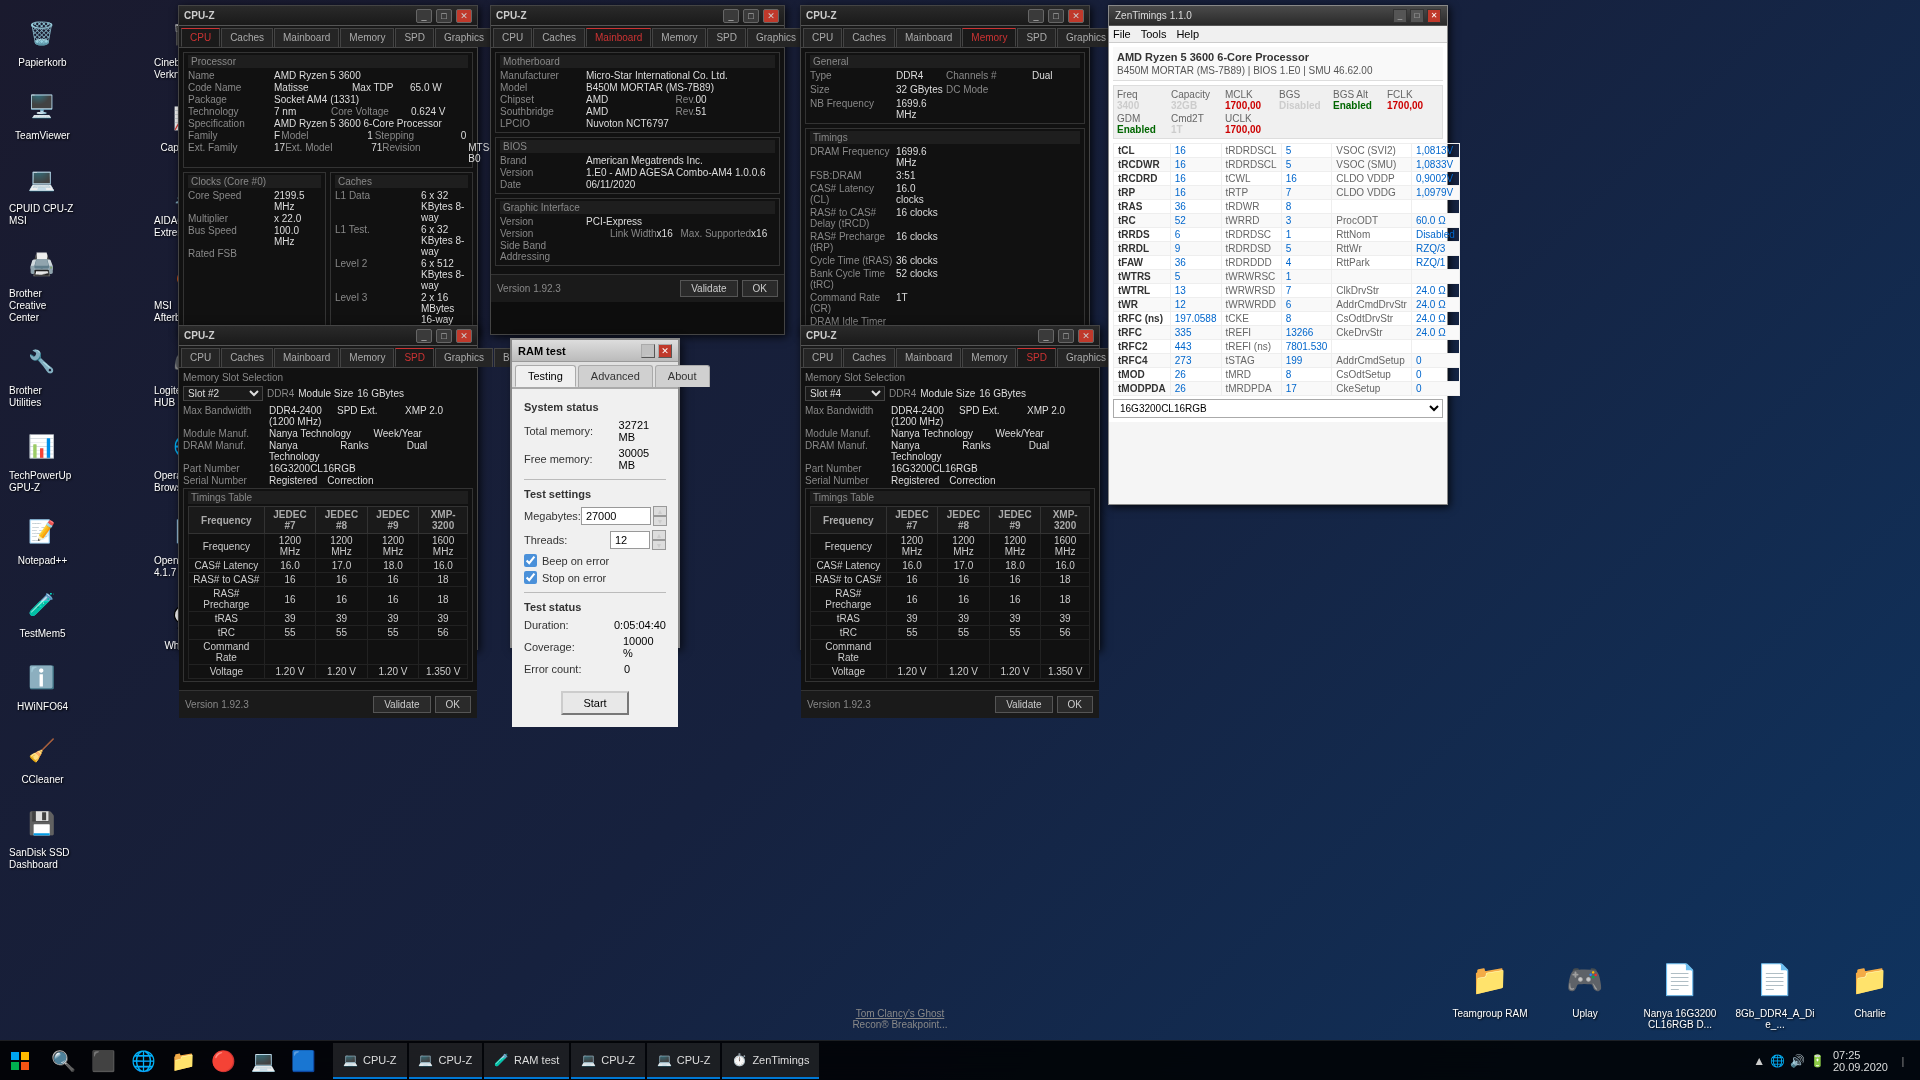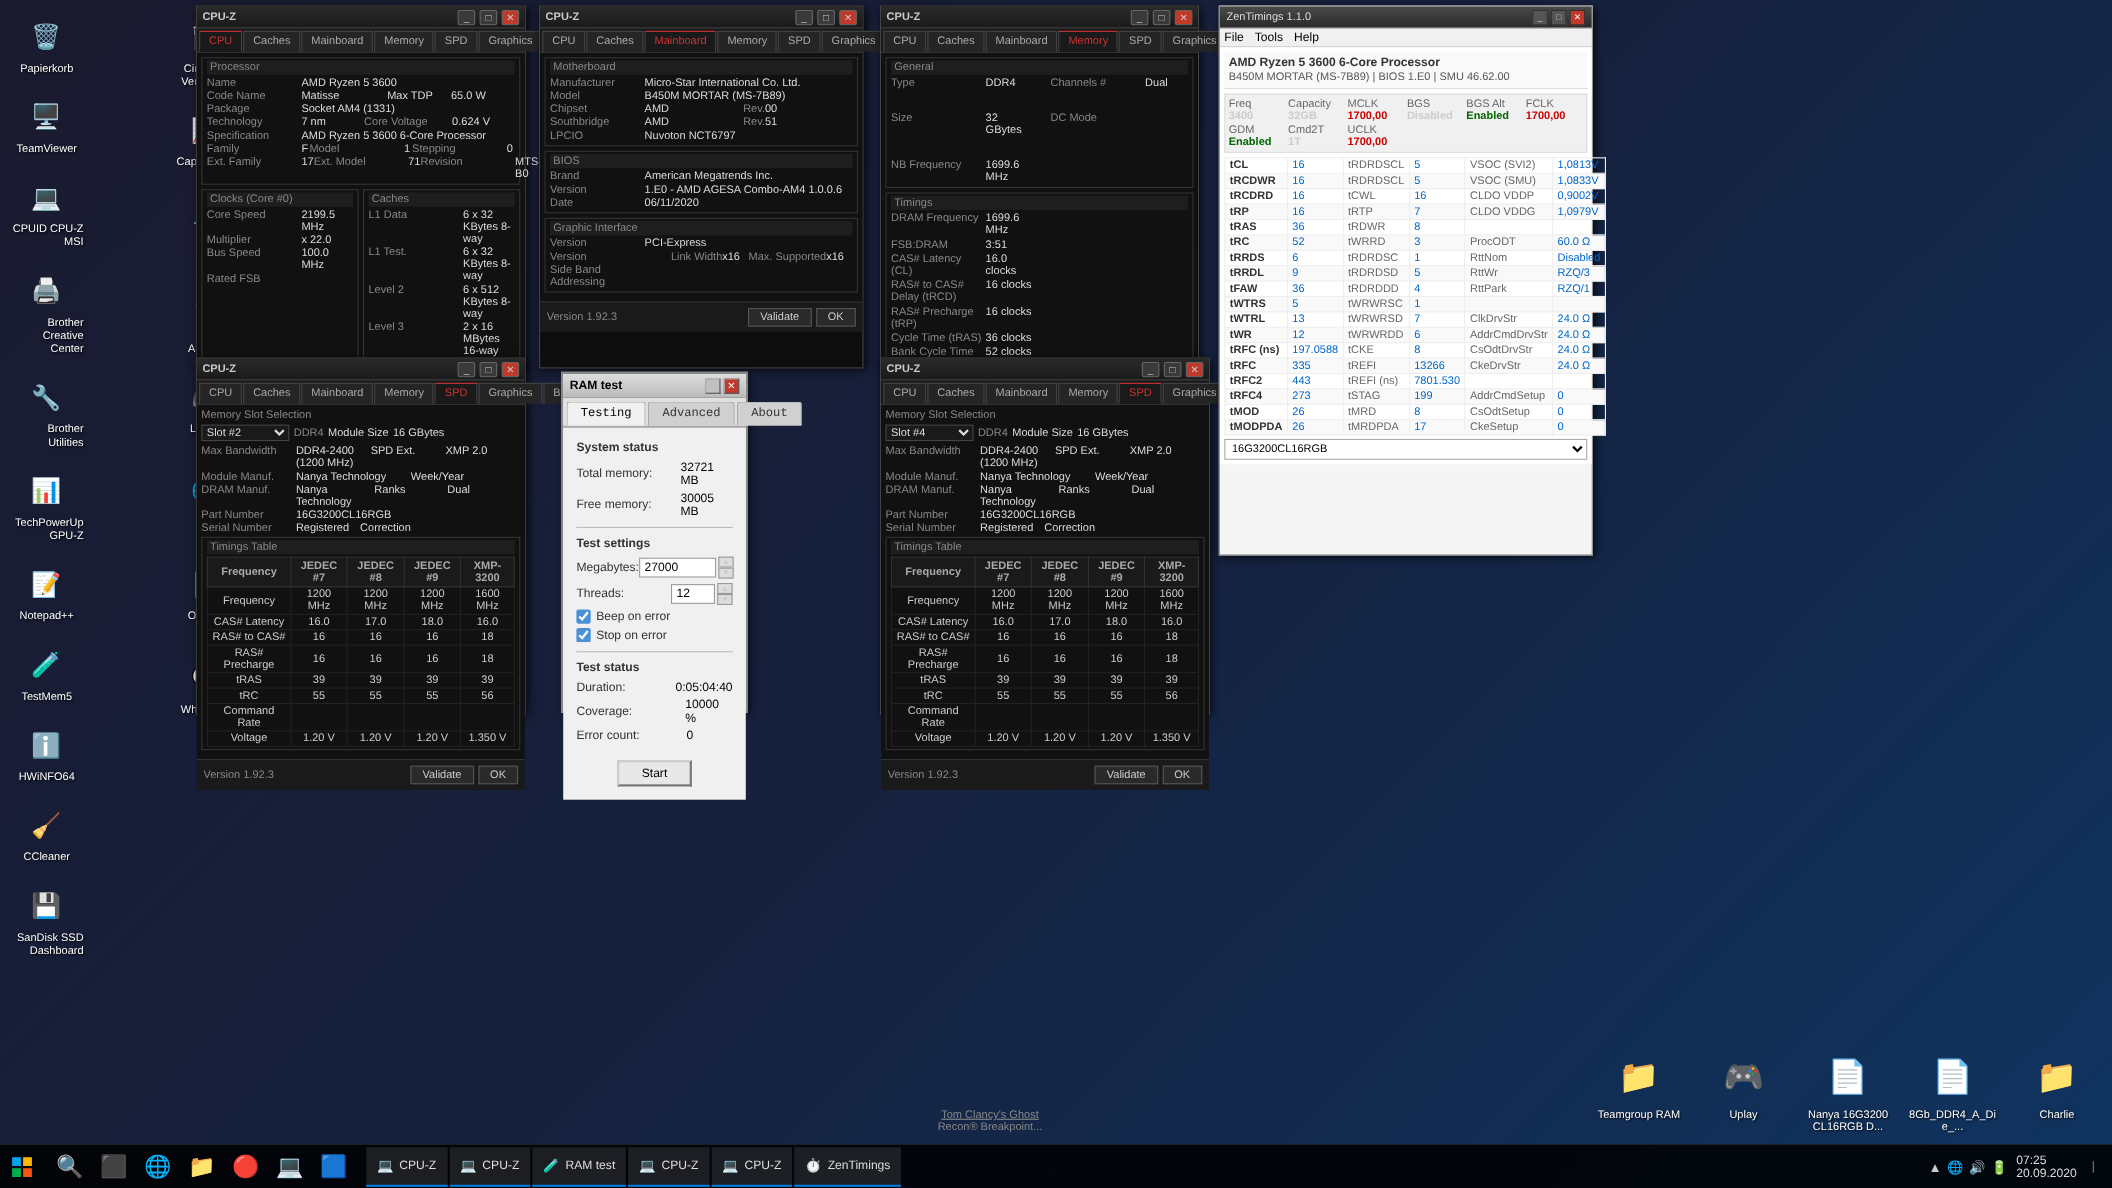--- a/index.html
+++ b/index.html
@@ -49,21 +49,21 @@
       height: 40px;
       border-radius: 5px;
       display: flex;
       align-items: center;
       justify-content: center;
       font-size: 22px;
     }
     .icon-label {
       color: #fff;
       font-size: 10px;
-      text-align: right;
+      text-align: left;
       text-shadow: 1px 1px 2px #000;
       line-height: 1.2;
     }
 
     
     .window {
       position: absolute;
       background: #1a1a1a;
       border: 1px solid #444;
       box-shadow: 2px 2px 8px rgba(0,0,0,0.8);
@@ -228,21 +228,20 @@
     .ramtest-tab {
       padding: 4px 12px;
       font-size: 11px;
       color: #333;
       border: 1px solid #aaa;
       border-bottom: none;
       background: #d0d0d0;
       cursor: pointer;
       margin-right: 2px;
       border-radius: 3px 3px 0 0;
-      font-family: Liberation Mono, monospace;
     }
     .ramtest-tab.active {
       background: #f0f0f0;
       color: #000;
       border-bottom: 1px solid #f0f0f0;
     }
     .ramtest-content {
       padding: 12px;
       background: #f0f0f0;
     }
@@ -786,21 +785,21 @@
       <div class="cpuz-tab">Mainboard</div>
       <div class="cpuz-tab active highlight">Memory</div>
       <div class="cpuz-tab">SPD</div>
       <div class="cpuz-tab">Graphics</div>
       <div class="cpuz-tab">Bench</div>
       <div class="cpuz-tab">About</div>
     </div>
     <div class="cpuz-content" style="padding:4px;">
       <div class="cpuz-section">
         <div class="cpuz-section-title">General</div>
-        <div style="display:grid; grid-template-columns:1fr 1fr; gap:20px;">
+        <div style="display:grid; grid-template-columns:1fr 1fr; gap:2px;">
           <div class="cpuz-row">
               <span class="cpuz-label">Type</span>
               <span class="cpuz-value">DDR4</span>
             </div>
           <div class="cpuz-row">
               <span class="cpuz-label">Channels #</span>
               <span class="cpuz-value">Dual</span>
             </div>
           <div class="cpuz-row">
               <span class="cpuz-label">Size</span>

